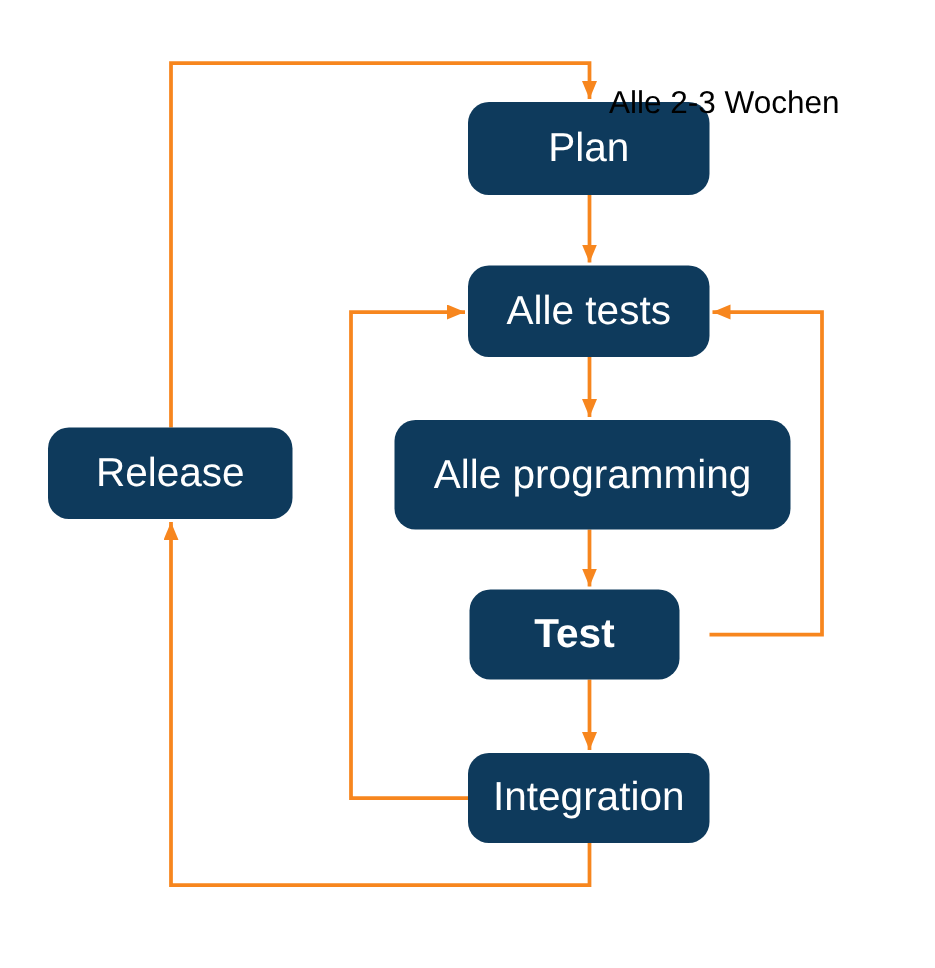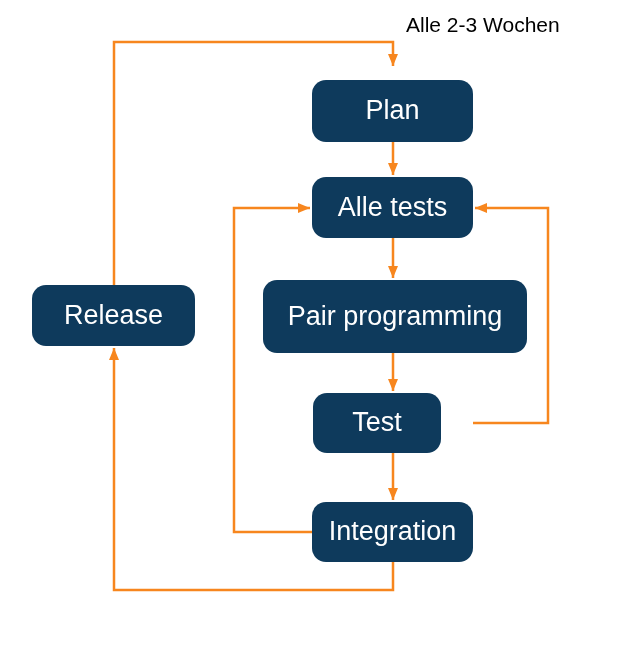--- a/index.html
+++ b/index.html
@@ -38,32 +38,33 @@
     border-radius: 14px;
     display: flex;
     flex-direction: column;
     align-items: center;
     justify-content: center;
     text-align: center;
     font-size: 27px;
     line-height: 1.18;
     z-index: 2;
   }
-  .box-plan        { left: 312px; top:  68px; width: 161px; height: 62px; margin-top: 12px; }
+  .box-plan        { left: 312px; top:  68px; width: 161px; height: 62px; }
   .box-write-tests { left: 312px; top: 177px; width: 161px; height: 61px; }
   .box-pair        { left: 263px; top: 280px; width: 264px; height: 73px; }
-  .box-test        { left: 313px; top: 393px; width: 128px; height: 60px; }
+  .box-test        { left: 313px; top: 393px; width: 140px; height: 60px; font-weight: bold; }
   .box-integration { left: 312px; top: 502px; width: 161px; height: 60px; }
   .box-release     { left:  32px; top: 285px; width: 163px; height: 61px; }
   .note {
     position: absolute;
     color: var(--note-text);
     font-size: 21px;
     white-space: nowrap;
     z-index: 2;
+    margin-top: 44px;
   }
   .note-cycle  { left: 406px; top:  13px; }
   .note-daily  { left: 491px; top: 521px; }
   .note-source { left: 420px; top: 610px; }
 </style>
 </head>
 <body>
 
 <div class="canvas">
 
@@ -93,21 +94,21 @@
 
   <div class="box box-plan">
     <span>Plan</span>
   </div>
 
   <div class="box box-write-tests">
     <span>Alle tests</span>
   </div>
 
   <div class="box box-pair">
-    <span>Pair programming</span>
+    <span>Alle programming</span>
   </div>
 
   <div class="box box-test">
     <span>Test</span>
   </div>
 
   <div class="box box-release">
     <span>Release</span>
   </div>
 

